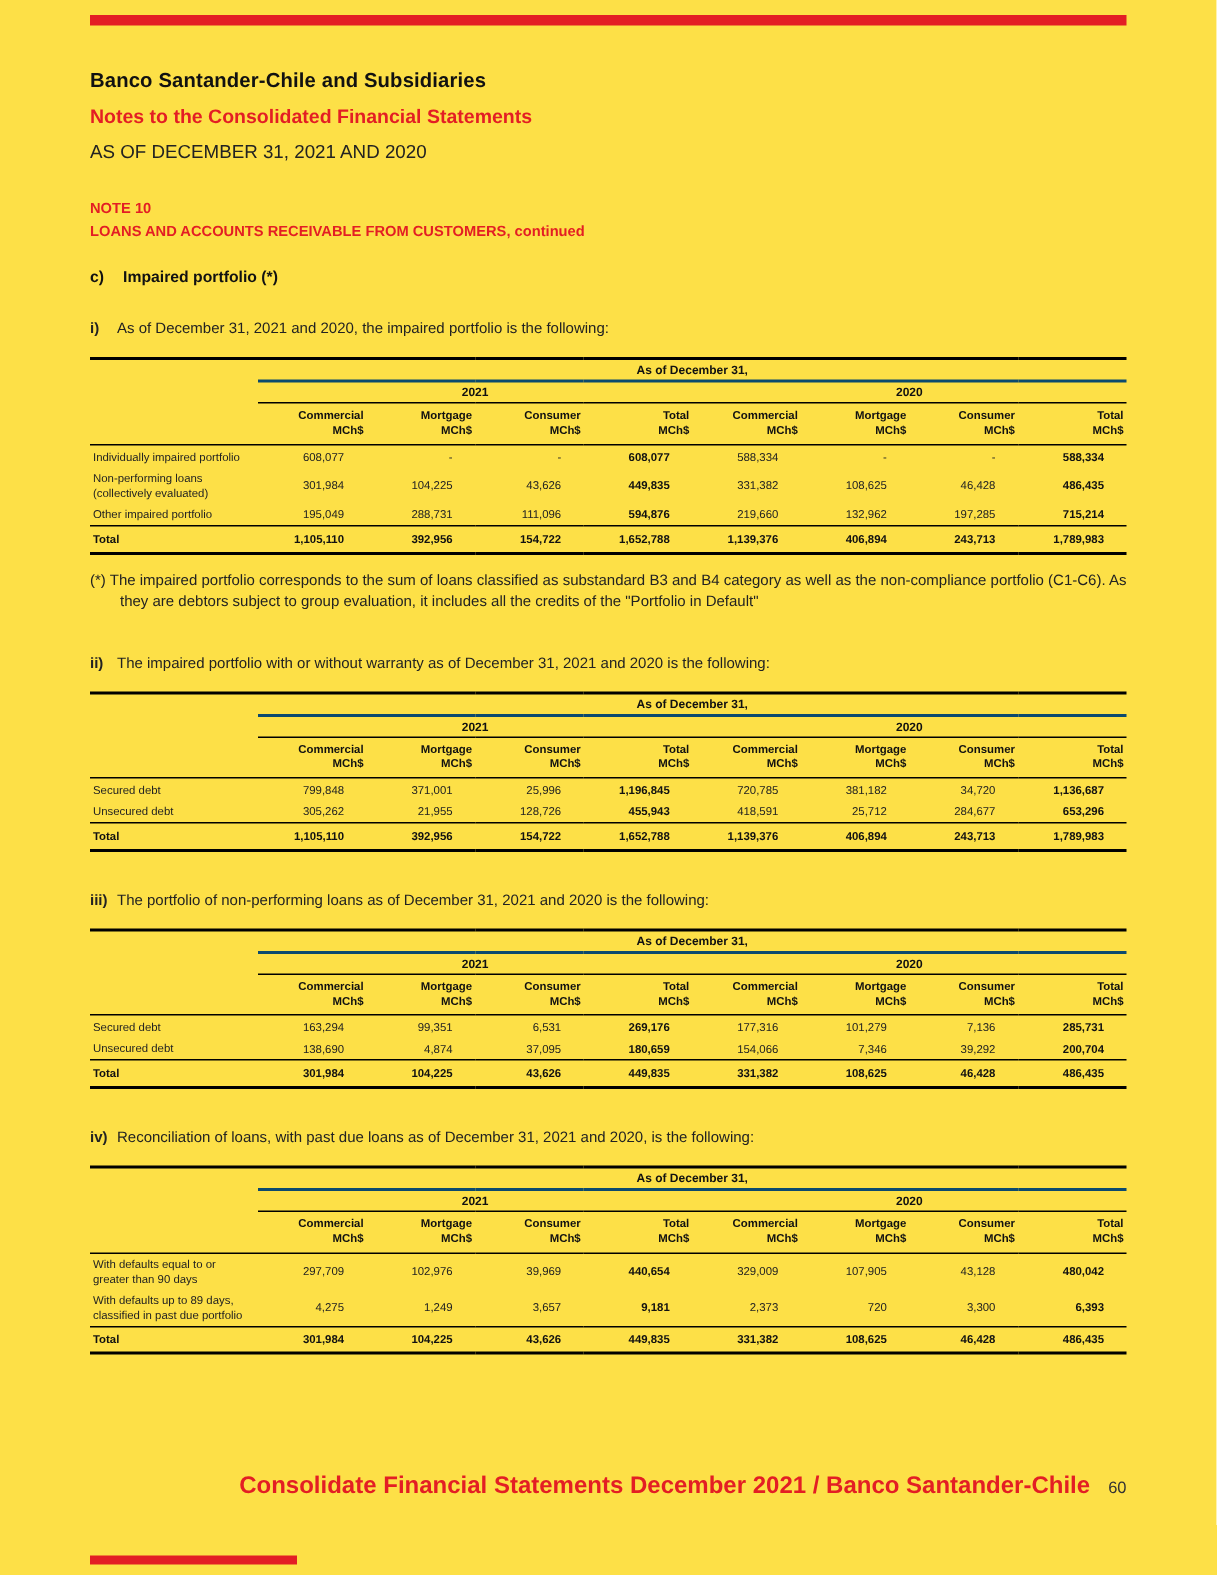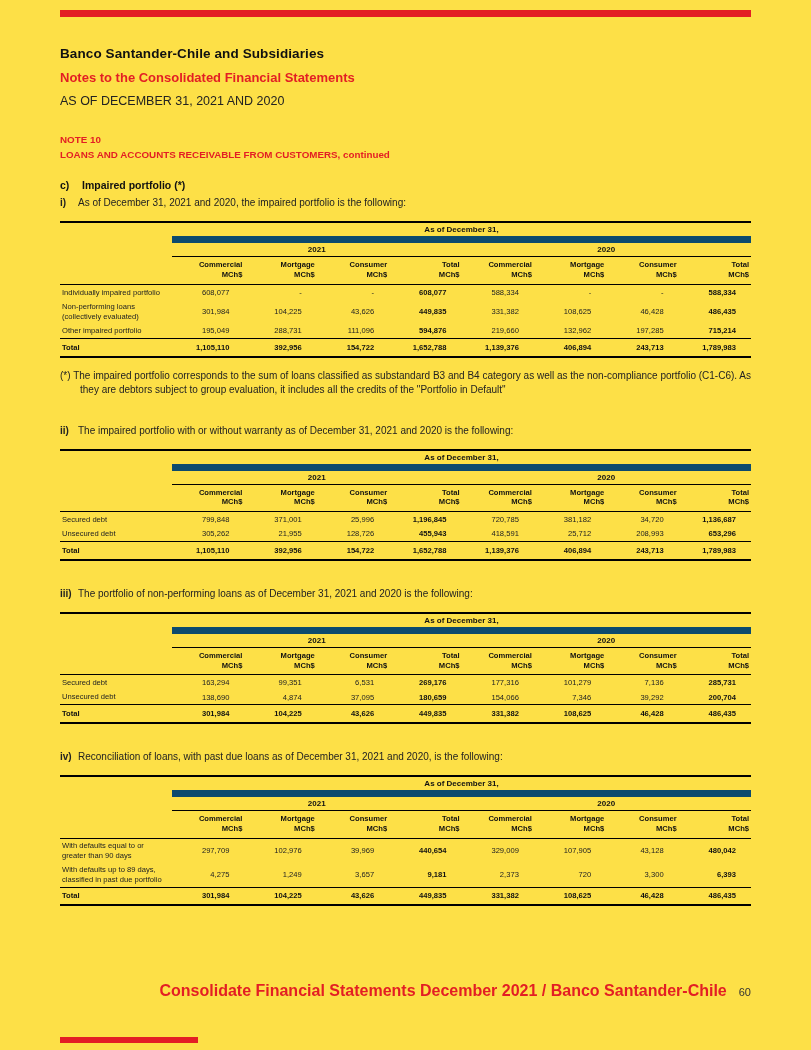--- a/index.html
+++ b/index.html
@@ -17,30 +17,30 @@
   }
   .top-bar { position: absolute; top: 10px; left: 60px; width: 691px; height: 7px; background: var(--red); }
   .content { padding: 46px 60px 0 60px; }
   .company { font-size: 13.5px; font-weight: bold; color: #111; letter-spacing: .1px; }
   .subtitle { font-size: 13px; font-weight: bold; color: var(--red); margin-top: 9px; }
   .dateline { font-size: 12.5px; color: #222; margin-top: 9px; }
   .note-head { margin-top: 25px; }
   .note-head div { font-size: 9.8px; font-weight: bold; color: var(--red); line-height: 1.5; }
   .section-head { margin-top: 17px; font-size: 10.5px; font-weight: bold; color: #111; }
   .section-head .letter { display: inline-block; width: 22px; }
-  .intro { margin-top: 6px; font-size: 10px; color: #222; }
+  .intro { margin-top: 23px; font-size: 10px; color: #222; }
   .intro .marker { font-weight: bold; display: inline-block; min-width: 18px; }
   .spacer-sub { margin-top: 27px; }
   .tblwrap { margin-top: 13px; }
   table.fin { width: 100%; border-collapse: collapse; table-layout: fixed; }
   col.label-col { width: 112px; }
   .fin th, .fin td { font-size: 7.6px; padding: 2px 3px; }
   .fin thead th { font-weight: bold; text-align: center; vertical-align: bottom; color: #111; }
   tr.top-rule th { border-top: 2.5px solid #000; }
-  th.span8 { font-size: 8px; padding: 2px 0; border-bottom: 7px solid #0c4a6e; }
+  th.span8 { font-size: 8px; padding: 2px 0; border-bottom: 2px solid #0c4a6e; }
   th.year { border-bottom: 1px solid #000; padding: 2px 0; font-size: 8px; margin-top: 20px; }
   tr.colheads th { border-bottom: 1px solid #000; line-height: 1.3; padding: 3px 2px 4px; font-size: 7.6px; text-align: right; }
   td.rowlabel { text-align: left; font-size: 7.6px; color: #222; line-height: 1.25; padding: 2.5px 4px 2.5px 2px; vertical-align: middle; }
   td.val { text-align: right; padding-right: 15px; vertical-align: middle; color: #222; }
   td.boldcol { font-weight: bold; color: #111; }
   tr.total-row td { border-top: 1.4px solid #000; border-bottom: 2.5px solid #000; font-weight: bold; color: #111; padding-top: 3.5px; padding-bottom: 3.5px; }
   .footnote { margin-top: 11px; font-size: 10px; line-height: 1.45; text-align: justify; padding-left: 20px; text-indent: -20px; color: #222; }
   .footer { position: absolute; right: 60px; bottom: 50px; display: flex; align-items: baseline; gap: 12px; }
   .footer-text { color: var(--red); font-weight: bold; font-size: 16px; margin-left: 12px; }
   .page-num { color: #333; font-size: 11px; }
@@ -206,21 +206,21 @@
               <td class="val boldcol">1,136,687</td>
             </tr>
             <tr class="data-row">
               <td class="rowlabel">Unsecured debt</td>
               <td class="val">305,262</td>
               <td class="val">21,955</td>
               <td class="val">128,726</td>
               <td class="val boldcol">455,943</td>
               <td class="val">418,591</td>
               <td class="val">25,712</td>
-              <td class="val">208,993</td>
+              <td class="val">284,677</td>
               <td class="val boldcol">653,296</td>
             </tr>
             <tr class="total-row">
               <td class="rowlabel">Total</td>
               <td class="val">1,105,110</td>
               <td class="val">392,956</td>
               <td class="val">154,722</td>
               <td class="val boldcol">1,652,788</td>
               <td class="val">1,139,376</td>
               <td class="val">406,894</td>

